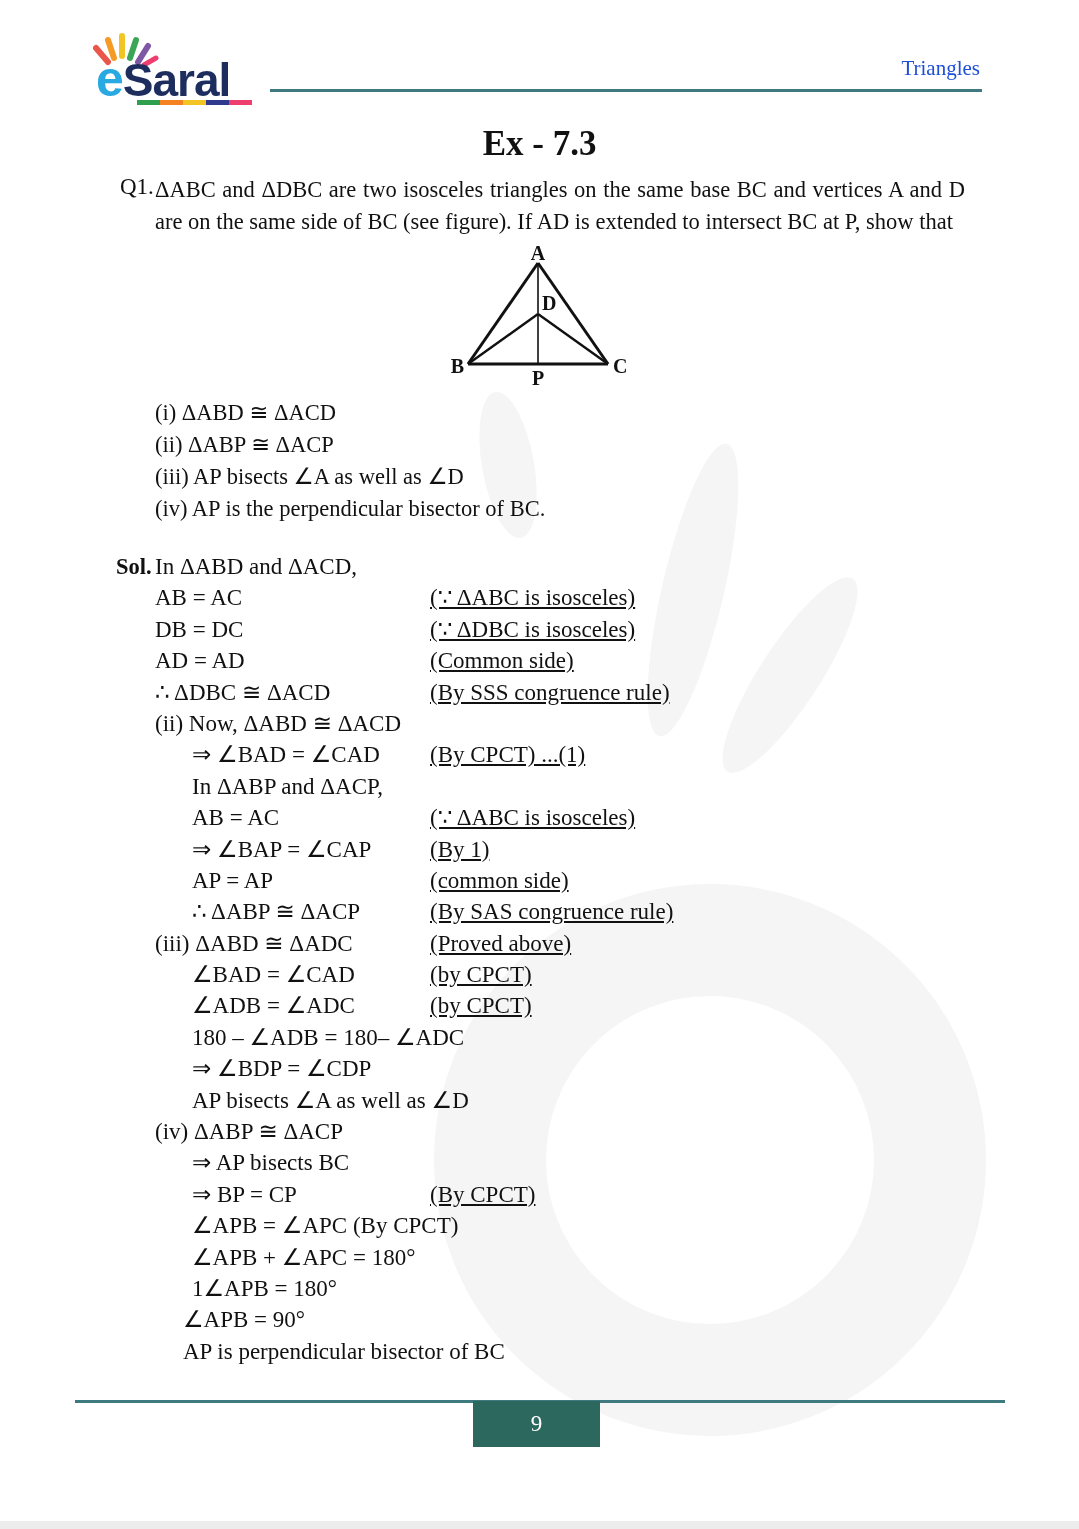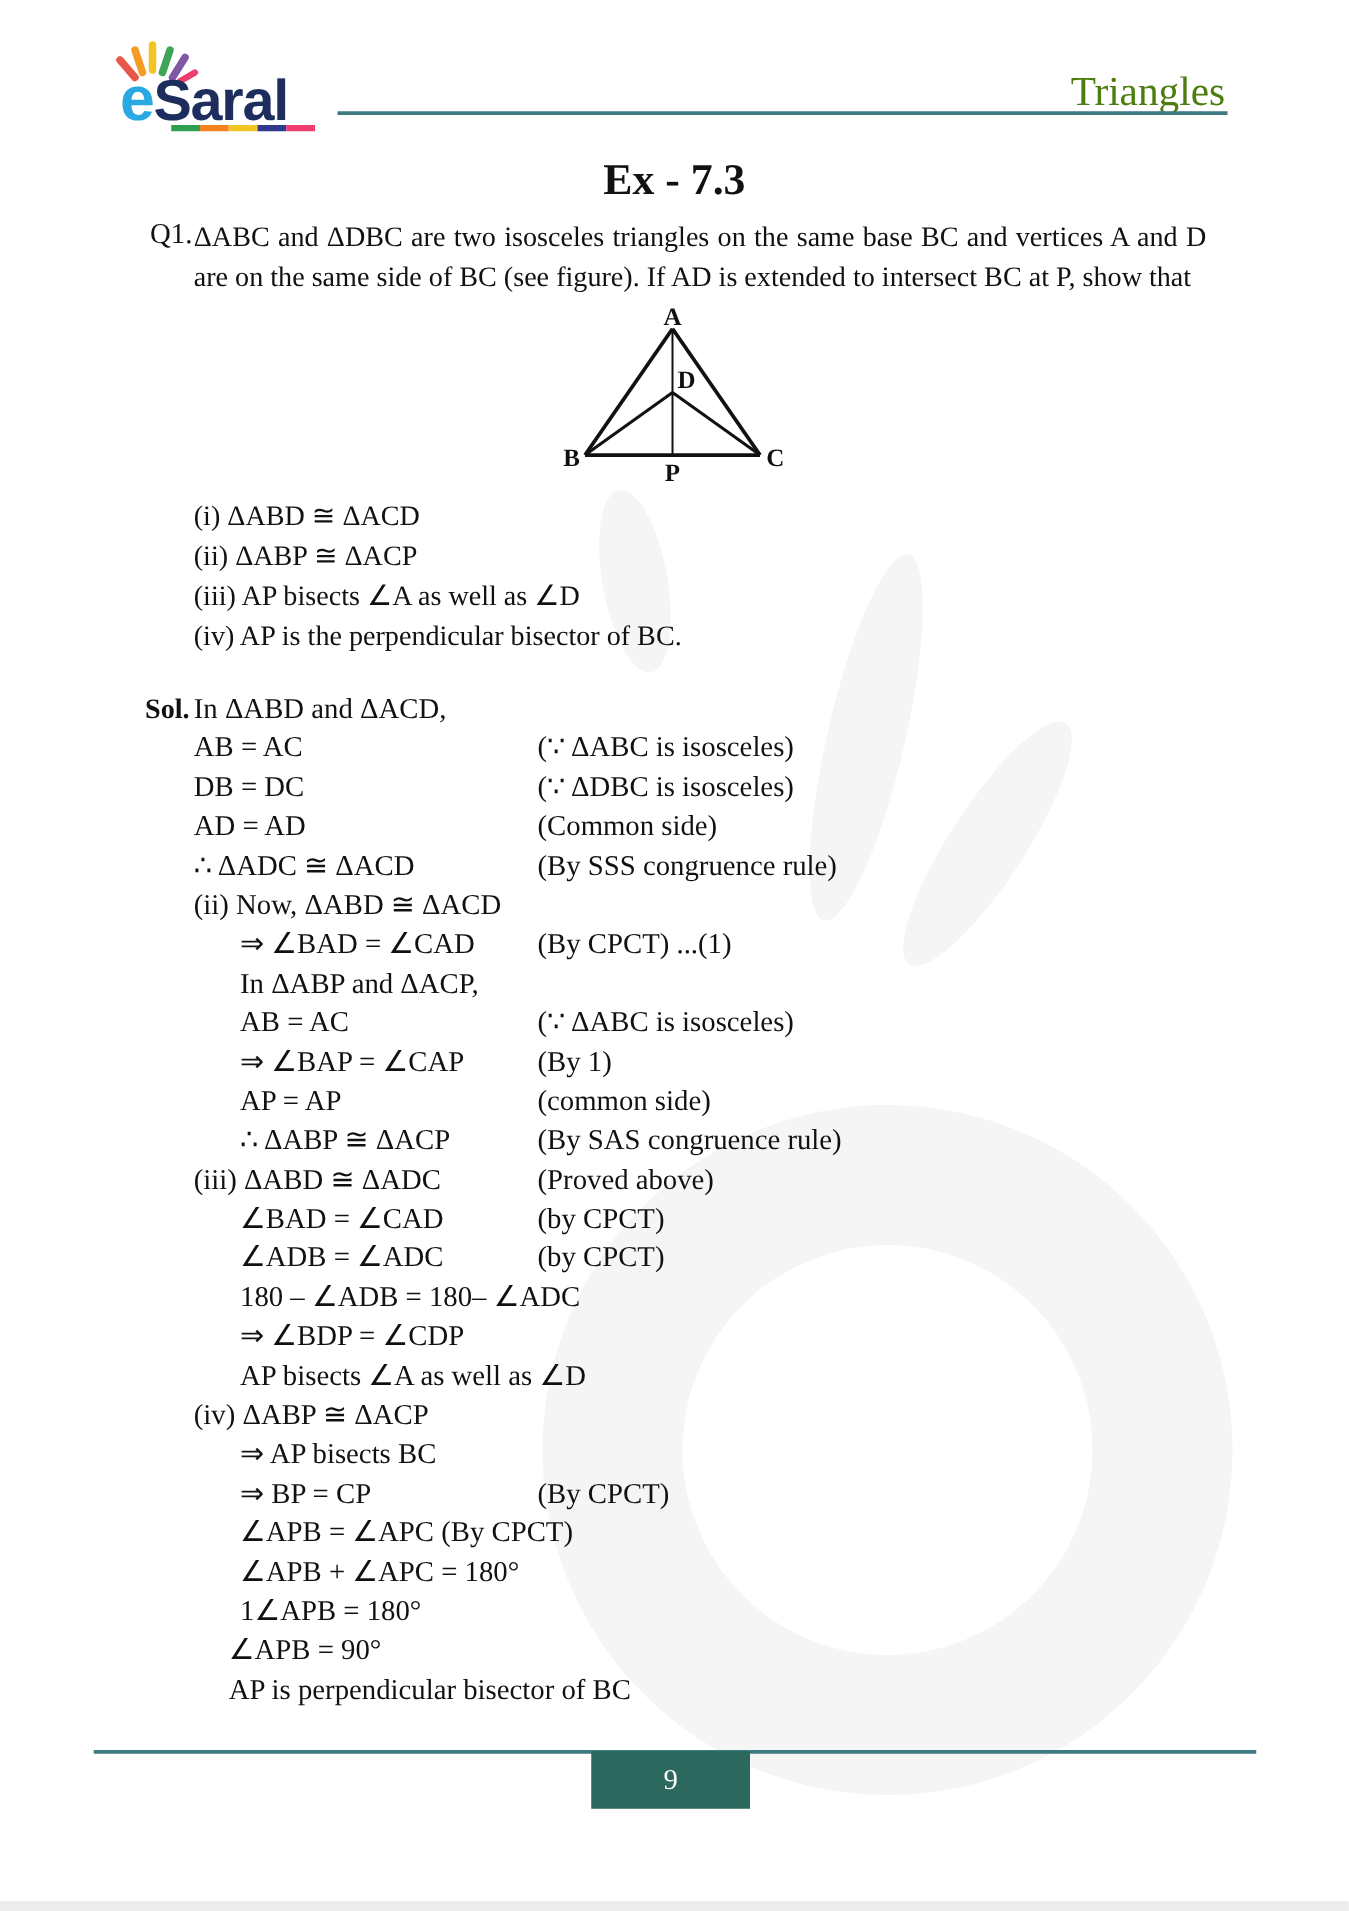--- a/index.html
+++ b/index.html
@@ -19,40 +19,40 @@
   .logo-text { position:absolute; left:0; top:14px; white-space:nowrap;
     font-family:"Liberation Sans", sans-serif; font-weight:bold; letter-spacing:-1px; }
   .brand-e { font-size:50px; color:#29a9e1; }
   .brand-saral { font-size:46px; color:#1d2e5e; }
   .fingers { position:absolute; left:-4px; top:-4px; }
   .logo-underline { position:absolute; left:41px; top:64px; width:115px; height:5px; display:flex; }
   .logo-underline span { flex:1 0 auto; height:5px; }
   .seg-green { background:#2f9e4e; } .seg-orange { background:#f58220; }
   .seg-yellow { background:#f2c524; } .seg-navy { background:#2f3a8f; }
   .seg-pink { background:#ee3d6f; }
-  .topic { position:absolute; top:56px; right:99px; font-size:33px; color:#4d7c0f; }
+  .topic { position:absolute; top:56px; right:99px; font-size:21px; color:#1d4ed8; }
   .header-rule { position:absolute; left:270px; top:89px; width:712px; height:3px; background:#3e7a80; }
   
   .doc-title { position:absolute; left:0; right:0; top:124px; text-align:center;
     font-size:35px; font-weight:bold; }
   
   .q-label { position:absolute; left:104px; top:174px; font-size:23px; font-weight:normal;margin-left:16px; }
   .q-text { position:absolute; left:155px; top:174px; width:810px;
     font-size:22.5px; line-height:31.5px; text-align:justify; }
   
   .fig { position:absolute; left:450px; top:246px; }
   .fig text { font-family:"Liberation Serif", serif; font-weight:bold; font-size:20px; fill:#111; }
   
   .parts { position:absolute; left:155px; top:397px; }
   .part { height:32px; line-height:32px; font-size:22.5px; white-space:nowrap; }
   
   .sol-label { position:absolute; left:104px; top:551px; font-size:22.5px; font-weight:bold; line-height:31.4px;margin-left:12px; }
   .sol { position:absolute; left:155px; top:551px; width:700px; }
   .sol-row { position:relative; height:31.4px; line-height:31.4px; font-size:23px; white-space:nowrap; }
-  .sol-row .rs { position:absolute; left:275px; top:0; }
+  .sol-row .rs { position:absolute; left:275px; top:0;text-decoration:underline; }
   .ind1 .st { margin-left:37px; }
   .ind2 .st { margin-left:28px; }
   
   .footer-rule { position:absolute; left:75px; top:1400px; width:930px; height:3px; background:#3e7a80; }
   .page-number-box { position:absolute; left:473px; top:1401px; width:127px; height:46px;
     background:#2d685e; color:#fff; text-align:center; line-height:46px; font-size:23px; }
   .bottom-strip { position:absolute; left:0; top:1521px; width:1079px; height:8px; background:#ececec; }
 </style>
 </head>
 <body>
@@ -114,21 +114,21 @@
       <div class="part">(iii) AP bisects ∠A as well as ∠D</div>
       <div class="part">(iv) AP is the perpendicular bisector of BC.</div>
     </div>
 
     <div class="sol-label">Sol.</div>
     <div class="sol">
       <div class="sol-row ind0"><span class="st">In ΔABD and ΔACD,</span><span class="rs"></span></div>
       <div class="sol-row ind0"><span class="st">AB = AC</span><span class="rs">(∵ ΔABC is isosceles)</span></div>
       <div class="sol-row ind0"><span class="st">DB = DC</span><span class="rs">(∵ ΔDBC is isosceles)</span></div>
       <div class="sol-row ind0"><span class="st">AD = AD</span><span class="rs">(Common side)</span></div>
-      <div class="sol-row ind0"><span class="st">∴ ΔADC ≅ ΔACD</span><span class="rs">(By SSS congruence rule)</span></div>
+      <div class="sol-row ind0"><span class="st">∴ ΔDBC ≅ ΔACD</span><span class="rs">(By SSS congruence rule)</span></div>
       <div class="sol-row ind0"><span class="st">(ii) Now, ΔABD ≅ ΔACD</span><span class="rs"></span></div>
       <div class="sol-row ind1"><span class="st">⇒ ∠BAD = ∠CAD</span><span class="rs">(By CPCT) ...(1)</span></div>
       <div class="sol-row ind1"><span class="st">In ΔABP and ΔACP,</span><span class="rs"></span></div>
       <div class="sol-row ind1"><span class="st">AB = AC</span><span class="rs">(∵ ΔABC is isosceles)</span></div>
       <div class="sol-row ind1"><span class="st">⇒ ∠BAP = ∠CAP</span><span class="rs">(By 1)</span></div>
       <div class="sol-row ind1"><span class="st">AP = AP</span><span class="rs">(common side)</span></div>
       <div class="sol-row ind1"><span class="st">∴ ΔABP ≅ ΔACP</span><span class="rs">(By SAS congruence rule)</span></div>
       <div class="sol-row ind0"><span class="st">(iii) ΔABD ≅ ΔADC</span><span class="rs">(Proved above)</span></div>
       <div class="sol-row ind1"><span class="st">∠BAD = ∠CAD</span><span class="rs">(by CPCT)</span></div>
       <div class="sol-row ind1"><span class="st">∠ADB = ∠ADC</span><span class="rs">(by CPCT)</span></div>

